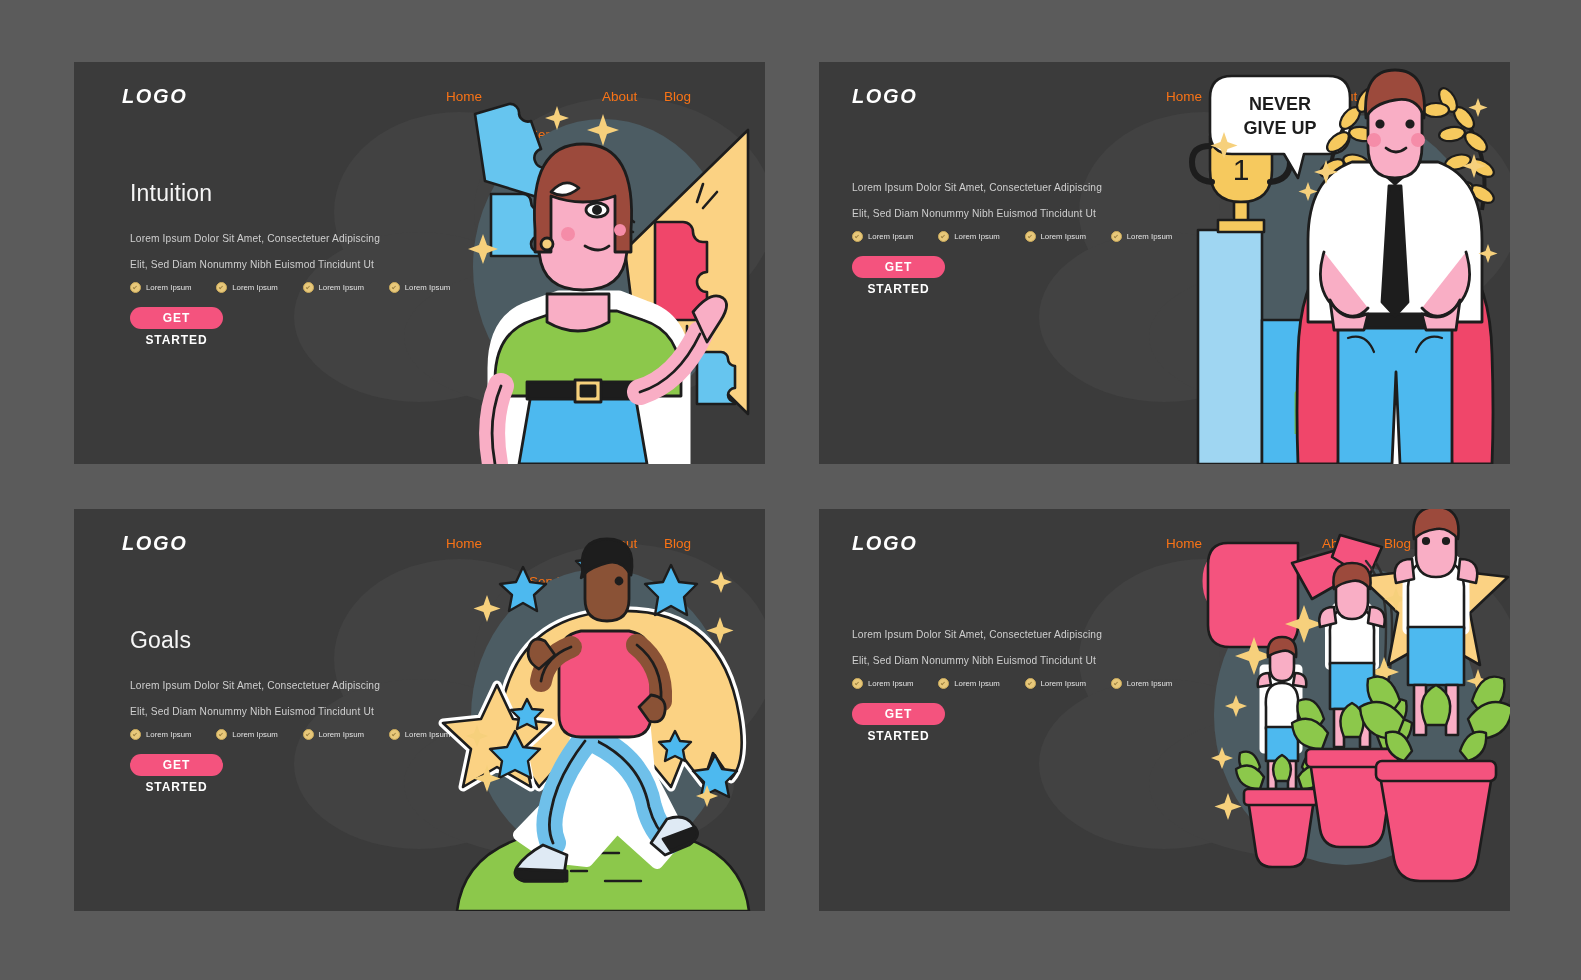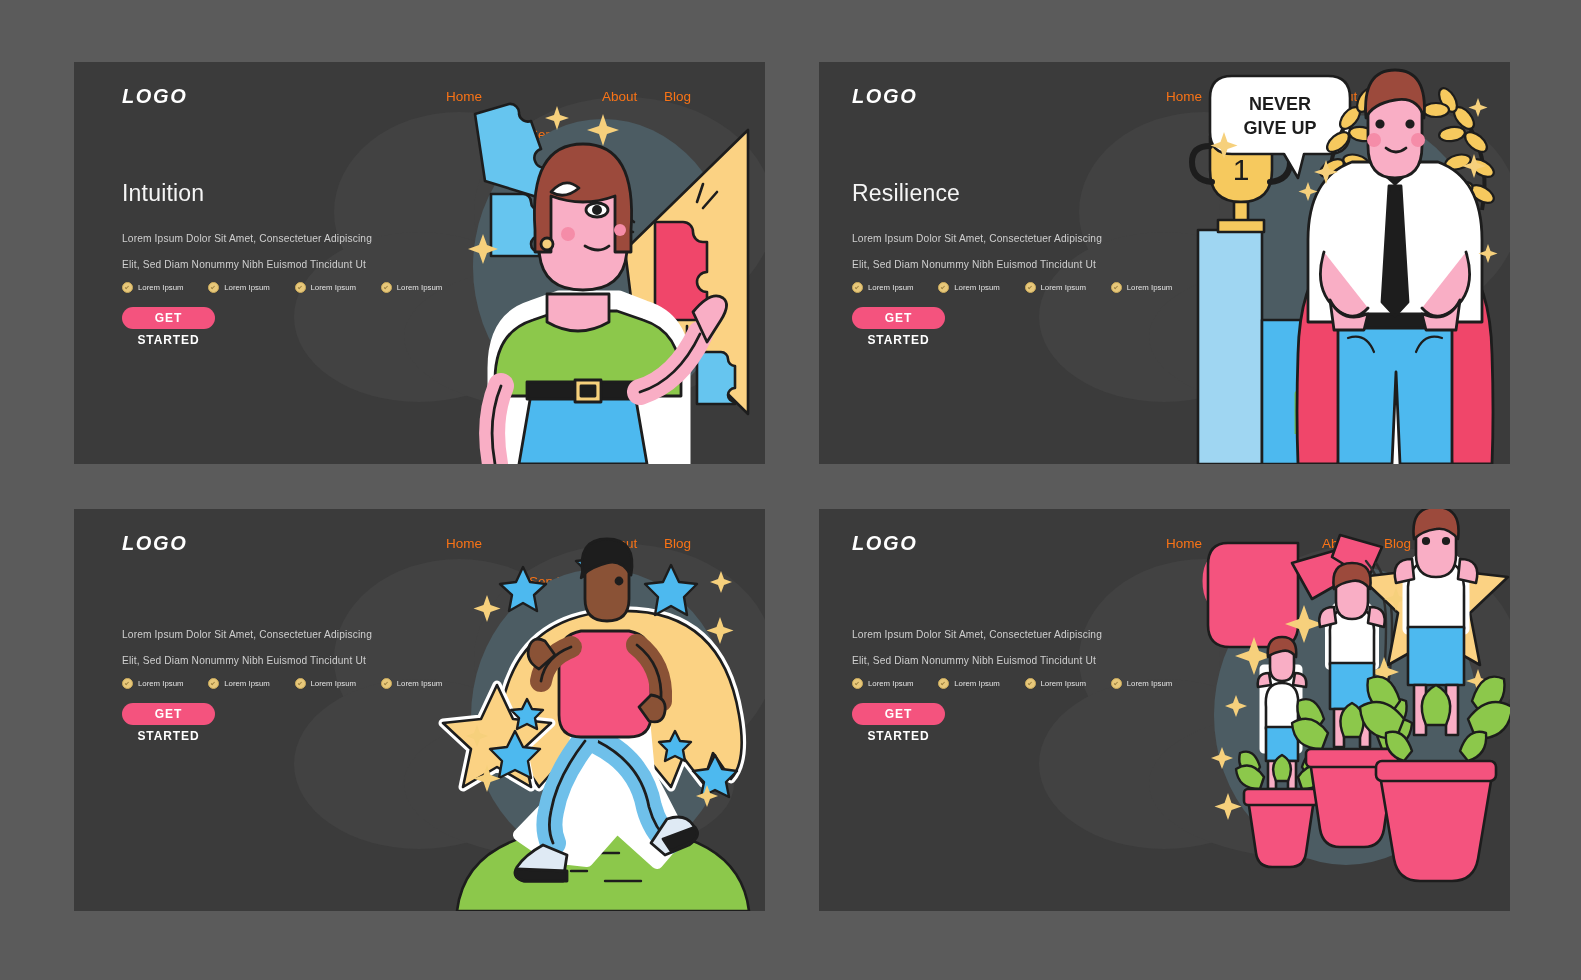--- a/index.html
+++ b/index.html
@@ -44,21 +44,21 @@
   .nav a{
     color:#f97316;font-size:13.5px;text-decoration:none;
     display:block;white-space:nowrap;
   }
   .nav a:nth-child(1){width:83px;}
   .nav a:nth-child(2){width:73px;margin-top:38px;}
   .nav a:nth-child(3){width:62px;}
   .nav a:nth-child(4){width:40px;}
 
   
-  .copy{position:absolute;left:48px;top:118px;width:330px;}
+  .copy{position:absolute;left:56px;top:118px;width:330px;}
   .p2 .copy,.p4 .copy{left:33px;}
   .headline{
     color:#f5f5f5;font-size:23px;font-weight:400;
     margin:0 0 24px 0;letter-spacing:.2px;
   }
   .para{
     color:#cfcfcf;font-size:10.2px;line-height:15.5px;
     margin:0 0 10px 0;letter-spacing:.15px;
   }
   .bullets{display:flex;gap:15px;margin:0 0 14px 0;}
@@ -206,21 +206,20 @@
       <div class="logo">LOGO</div>
       <nav class="nav">
         <a href="#">Home</a>
         <a href="#">Services</a>
         <a href="#">About</a>
         <a href="#">Blog</a>
       </nav>
     </header>
 
     <div class="copy">
-      <h1 class="headline">Resilience</h1>
       <p class="para">Lorem Ipsum Dolor Sit Amet, Consectetuer Adipiscing</p>
       <p class="para">Elit, Sed Diam Nonummy Nibh Euismod Tincidunt Ut</p>
       <div class="bullets">
         <div class="bullet">
             <i class="dot"></i>
             <span>Lorem Ipsum</span>
           </div>
         <div class="bullet">
             <i class="dot"></i>
             <span>Lorem Ipsum</span>
@@ -343,20 +342,21 @@
       <div class="logo">LOGO</div>
       <nav class="nav">
         <a href="#">Home</a>
         <a href="#">Services</a>
         <a href="#">About</a>
         <a href="#">Blog</a>
       </nav>
     </header>
 
     <div class="copy">
+      <h1 class="headline">Goals</h1>
       <p class="para">Lorem Ipsum Dolor Sit Amet, Consectetuer Adipiscing</p>
       <p class="para">Elit, Sed Diam Nonummy Nibh Euismod Tincidunt Ut</p>
       <div class="bullets">
         <div class="bullet">
             <i class="dot"></i>
             <span>Lorem Ipsum</span>
           </div>
         <div class="bullet">
             <i class="dot"></i>
             <span>Lorem Ipsum</span>

